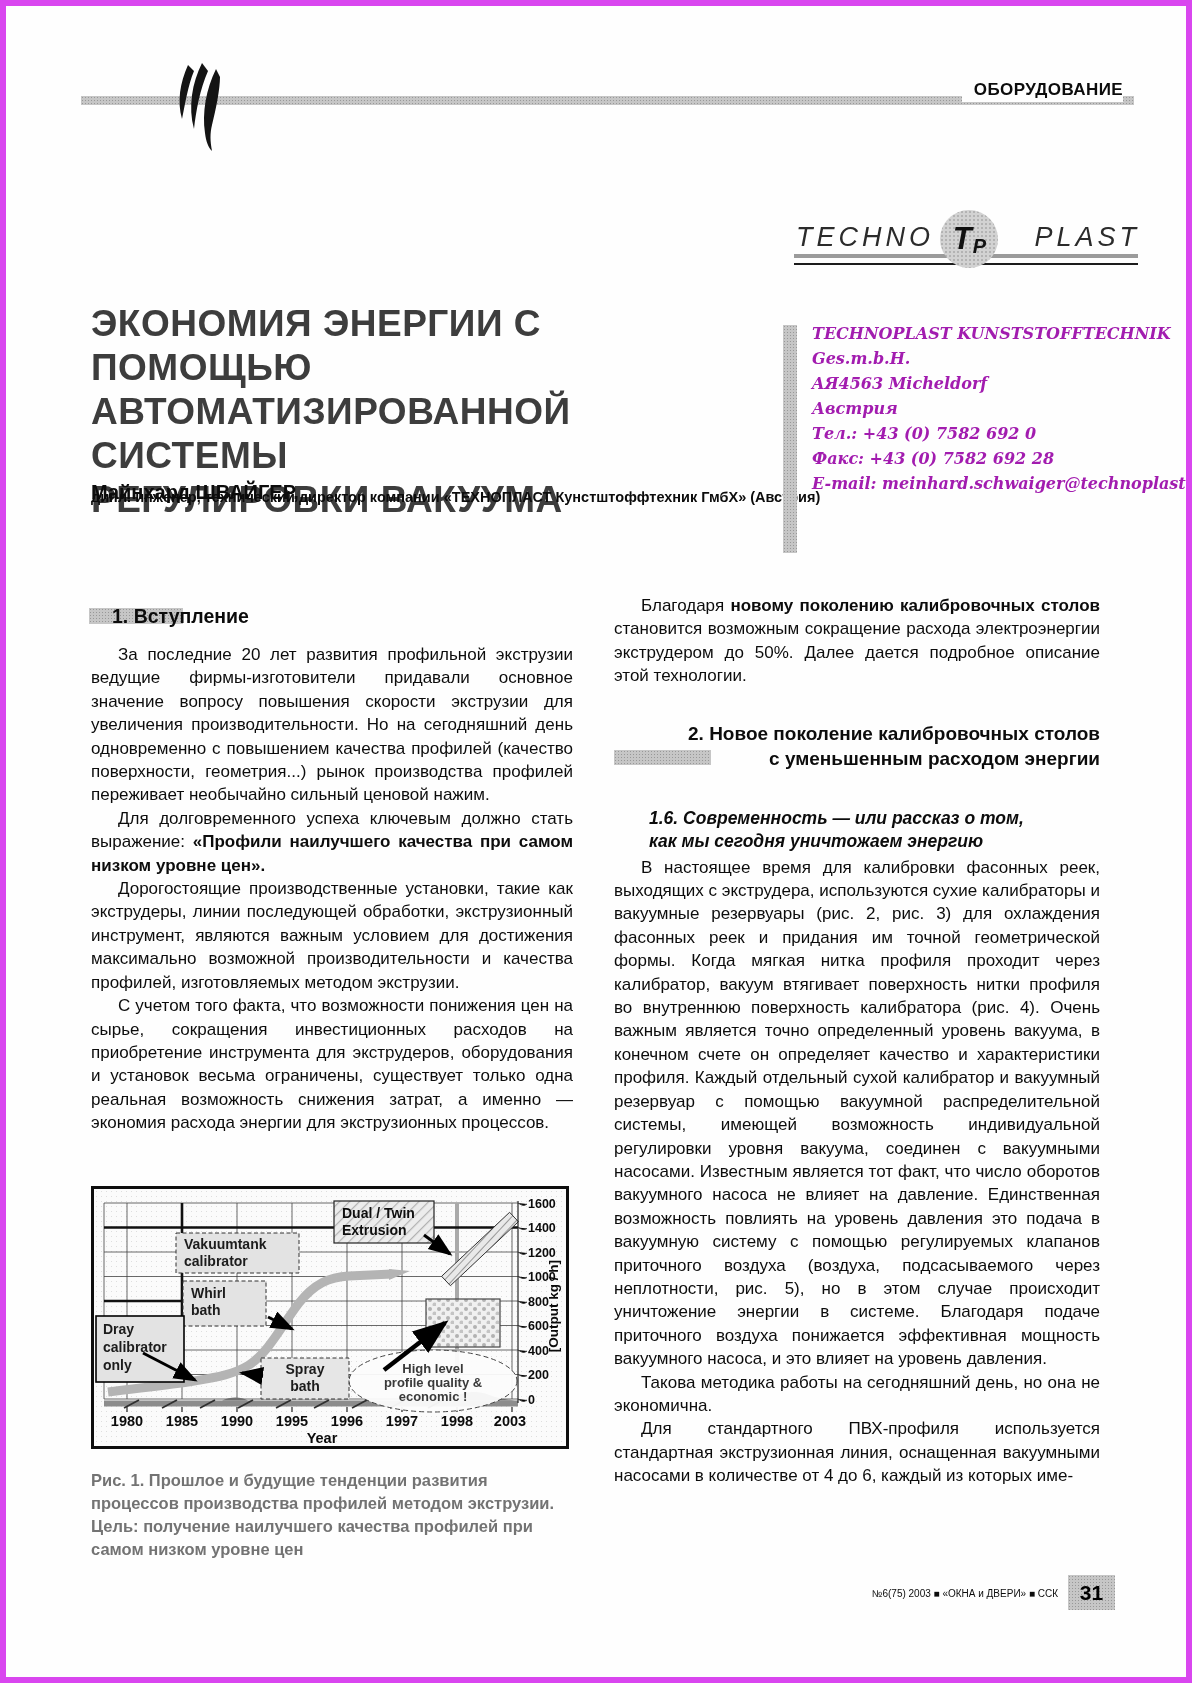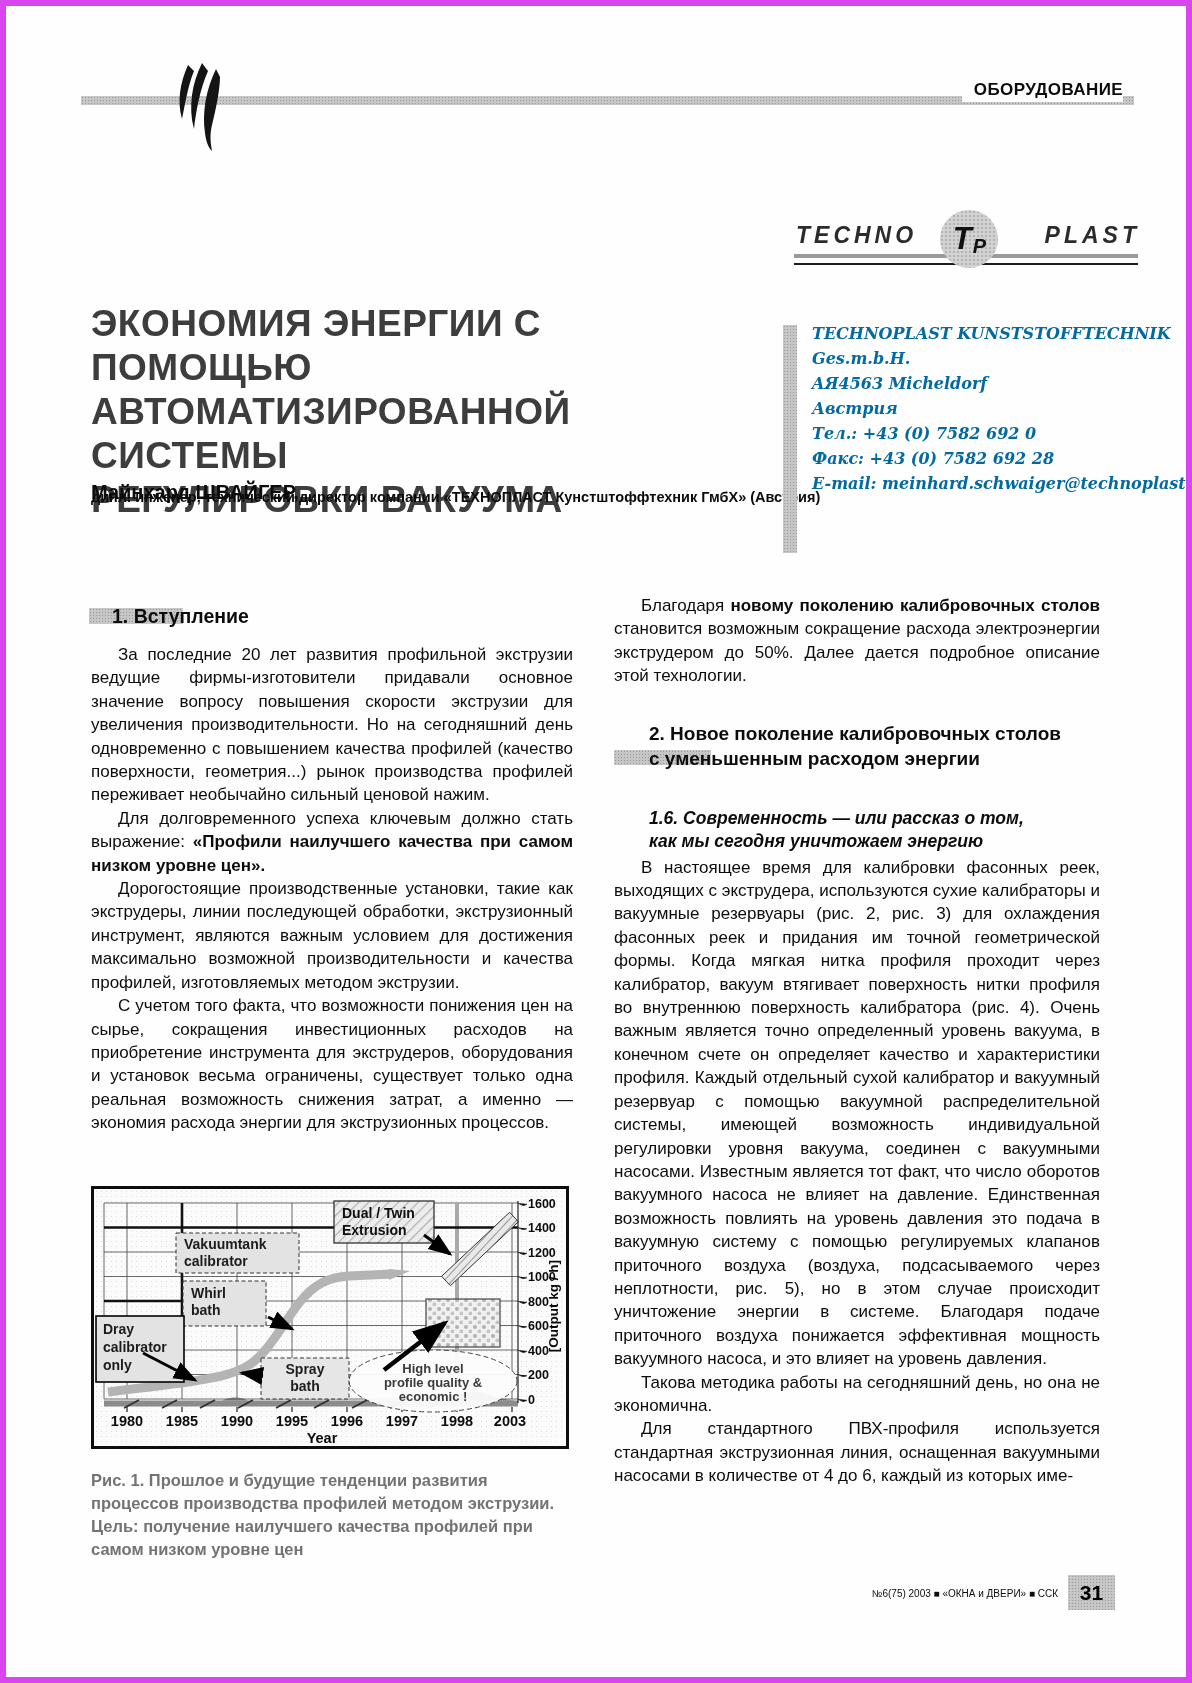--- a/index.html
+++ b/index.html
@@ -11,49 +11,49 @@
   
   .top-rule{position:absolute;left:75px;top:90px;width:1053px;height:9px;}
   .section-label{position:absolute;top:74px;right:63px;font-size:17px;font-weight:bold;
                  letter-spacing:.4px;background:#fefefe;padding:0 0 2px 12px;}
   .leaf{position:absolute;left:166px;top:57px;}
 
   
   .brand{position:absolute;left:788px;top:204px;width:346px;height:66px;}
   .brand .l1{position:absolute;left:0;right:2px;top:44px;height:4px;background:#9b9b9b;}
   .brand .l2{position:absolute;left:0;right:2px;top:53px;height:2px;background:#1c1c1c;}
-  .brand .word{position:absolute;top:12px;font-size:23px;font-weight:bold;font-style:italic;
+  .brand .word{position:absolute;top:12px;font-size:27px;font-weight:normal;font-style:italic;
                letter-spacing:4px;color:#2b2b2b;}
   .brand .wl{left:2px;} .brand .wr{right:0;}
   .badge{position:absolute;left:146px;top:0;width:58px;height:58px;border-radius:50%;
          background-color:#d2d2d2;background-image:radial-gradient(#a8a8a8 24%,rgba(0,0,0,0) 28%);
          background-size:4px 4px;text-align:center;color:#111;}
   .badge .bt{font-size:31px;font-weight:bold;font-style:italic;line-height:58px;}
   .badge .bp{font-size:20px;font-weight:bold;font-style:italic;position:relative;top:4px;left:1px;}
 
   
   .title{position:absolute;left:85px;top:296px;width:672px;font-size:37px;line-height:44px;
          font-weight:bold;color:#3d3d3d;letter-spacing:.5px;}
   .author-name{position:absolute;left:85px;top:475px;font-size:20px;font-weight:bold;}
   .author-role{position:absolute;left:85px;top:483px;font-size:14.5px;font-weight:bold;white-space:nowrap;}
 
   
   .contact-bar{position:absolute;left:777px;top:319px;width:14px;height:228px;}
   .contact{position:absolute;left:806px;top:315px;width:350px;font-family:"DejaVu Serif",serif;
-           font-style:italic;font-weight:bold;font-size:16px;line-height:25px;color:#0369a1;}
+           font-style:italic;font-weight:bold;font-size:16px;line-height:25px;color:#a21caf;}
   .contact div{white-space:nowrap;}
 
   
   .col-left{position:absolute;left:85px;top:599px;width:482px;}
   .col-right{position:absolute;left:608px;top:588px;width:486px;}
   p.body{margin:0;text-align:justify;text-indent:27px;font-size:17px;line-height:23.4px;}
   .h1{position:relative;font-size:19.5px;font-weight:bold;padding-left:21px;margin:0 0 15px 0;}
   .h1 .chip{position:absolute;left:-2px;top:3px;width:94px;height:16px;}
   .h1 span.t{position:relative;}
-  .h2{position:relative;font-size:19px;font-weight:bold;line-height:25px;padding-left:35px;margin:33px 0 0 0;}
+  .h2{position:relative;font-size:19px;font-weight:bold;line-height:25px;padding-left:35px;margin:33px 0 0 0;text-align:right;}
   .h2 .chip{position:absolute;left:0;top:29px;width:97px;height:15px;}
   .h2 span.t{position:relative;display:block;}
   .h21{font-size:17.5px;font-weight:bold;font-style:italic;line-height:23px;padding-left:35px;margin:36px 0 3px 0;}
 
   
   .figure{position:absolute;left:85px;top:1180px;width:478px;height:263px;border:3px solid #0d0d0d;
           box-sizing:border-box;background-color:#fbfbfb;
           background-image:radial-gradient(#dedede 22%,rgba(0,0,0,0) 26%);background-size:5px 5px;}
   .caption{position:absolute;left:85px;top:1463px;width:484px;font-size:16.5px;font-weight:bold;
            line-height:23px;color:#737373;}

